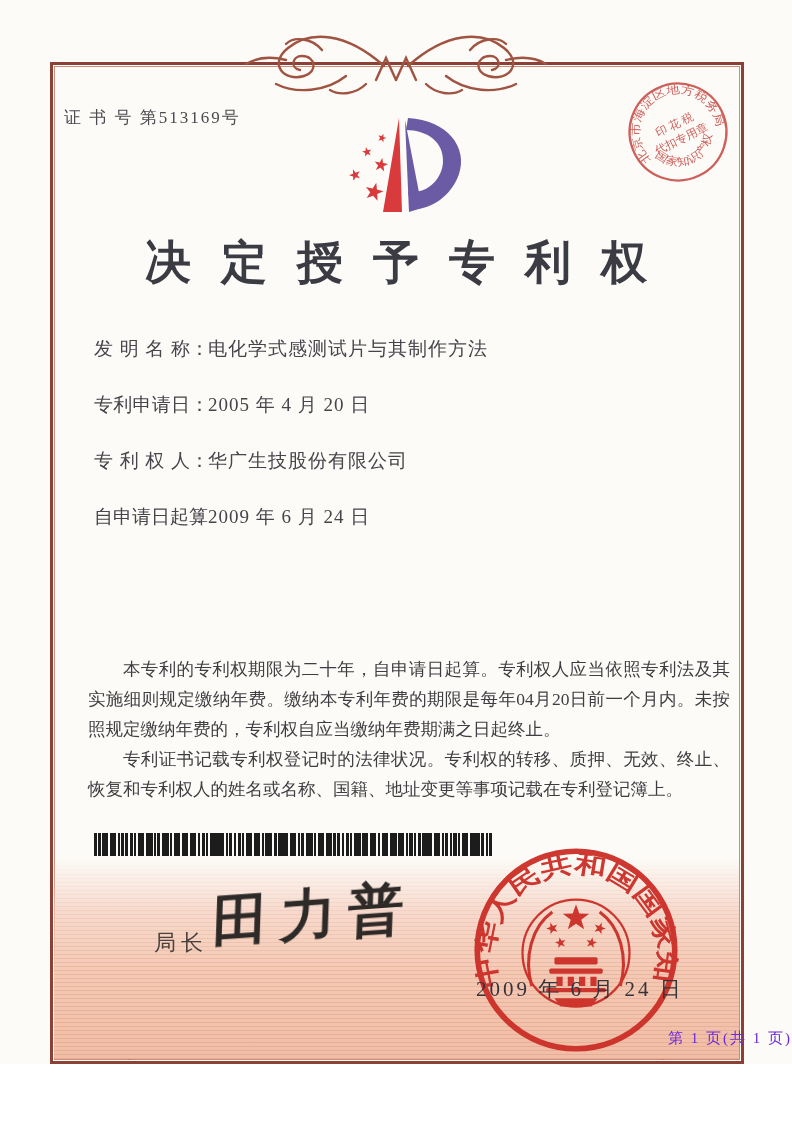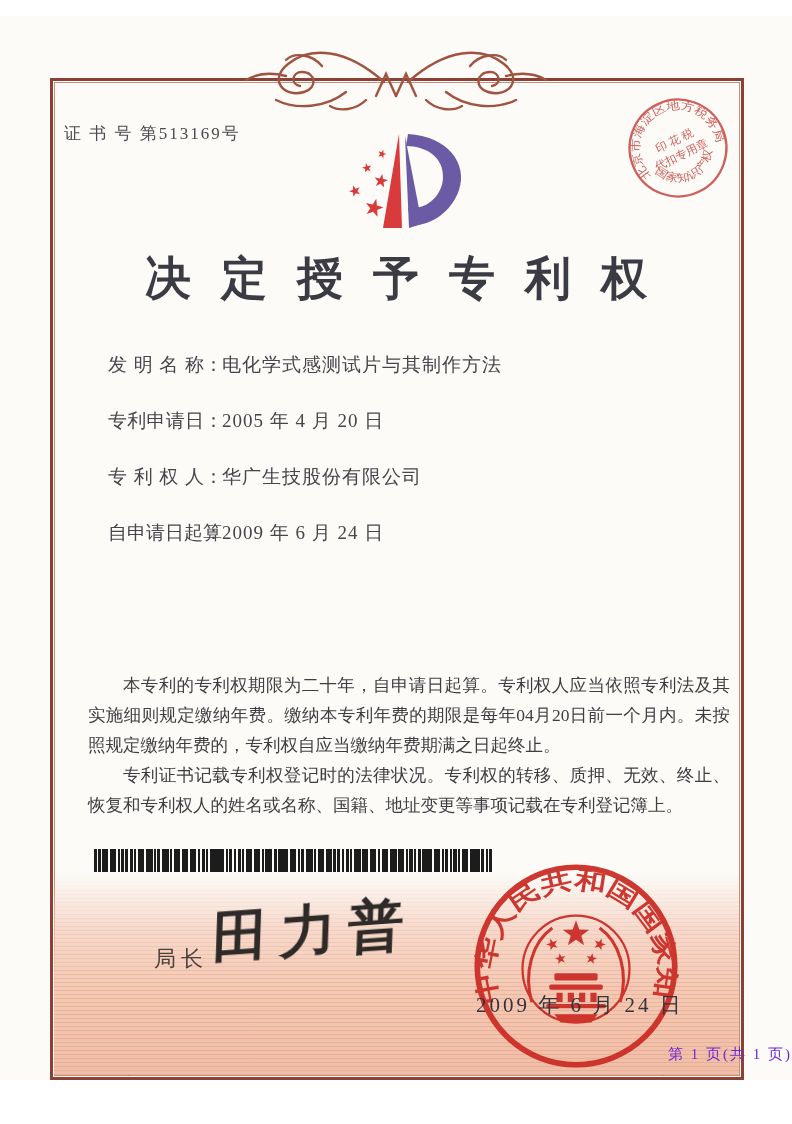--- a/index.html
+++ b/index.html
@@ -1,18 +1,18 @@
 <!DOCTYPE html>
 <html><head>
 <meta charset="utf-8">
 <style>
   html,body{margin:0;padding:0;}
   body{background:#ffffff;}
   .page{
-    position:relative;width:792px;height:1064px;margin:16px auto;
+    position:relative;width:792px;height:1064px;margin:0 auto;
     background:#fcfbf7;overflow:hidden;
     font-family:"Liberation Serif","DejaVu Serif",serif;
     color:#3f3f44;
     text-decoration:underline;
   }
   
   .frame{
     position:absolute;left:50px;top:62px;width:688px;height:996px;
     border:3px solid #8d4136;
   }
@@ -26,21 +26,21 @@
   
   .cert-no{position:absolute;left:64px;top:106px;font-size:17px;letter-spacing:2px;color:#4a4a50;}
   .logo{position:absolute;left:326px;top:108px;width:148px;height:130px;}
   .title{
     position:absolute;left:0;top:232px;width:100%;
     text-align:center;font-size:46px;font-weight:600;color:#3b3b44;
     letter-spacing:30px;text-indent:30px;
   }
   .tax-stamp{position:absolute;left:612px;top:66px;width:132px;height:132px;transform:rotate(-26deg);opacity:.85;}
   
-  .fields{position:absolute;left:108px;top:336px;font-size:19px;color:#45454b;}
+  .fields{position:absolute;left:94px;top:336px;font-size:19px;color:#45454b;}
   .frow{height:26px;line-height:26px;margin-bottom:30px;white-space:nowrap;}
   .flabel{display:inline-block;width:96px;text-align:justify;text-align-last:justify;vertical-align:top;}
   .fcolon{display:inline-block;width:18px;vertical-align:top;}
   .fvalue{display:inline-block;letter-spacing:1px;vertical-align:top;}
   
   .body-text{
     position:absolute;left:88px;top:654px;width:642px;
     font-size:17.5px;line-height:30px;color:#3e3e42;text-align:justify;
   }
   .body-text p{margin:0;text-indent:2em;}

